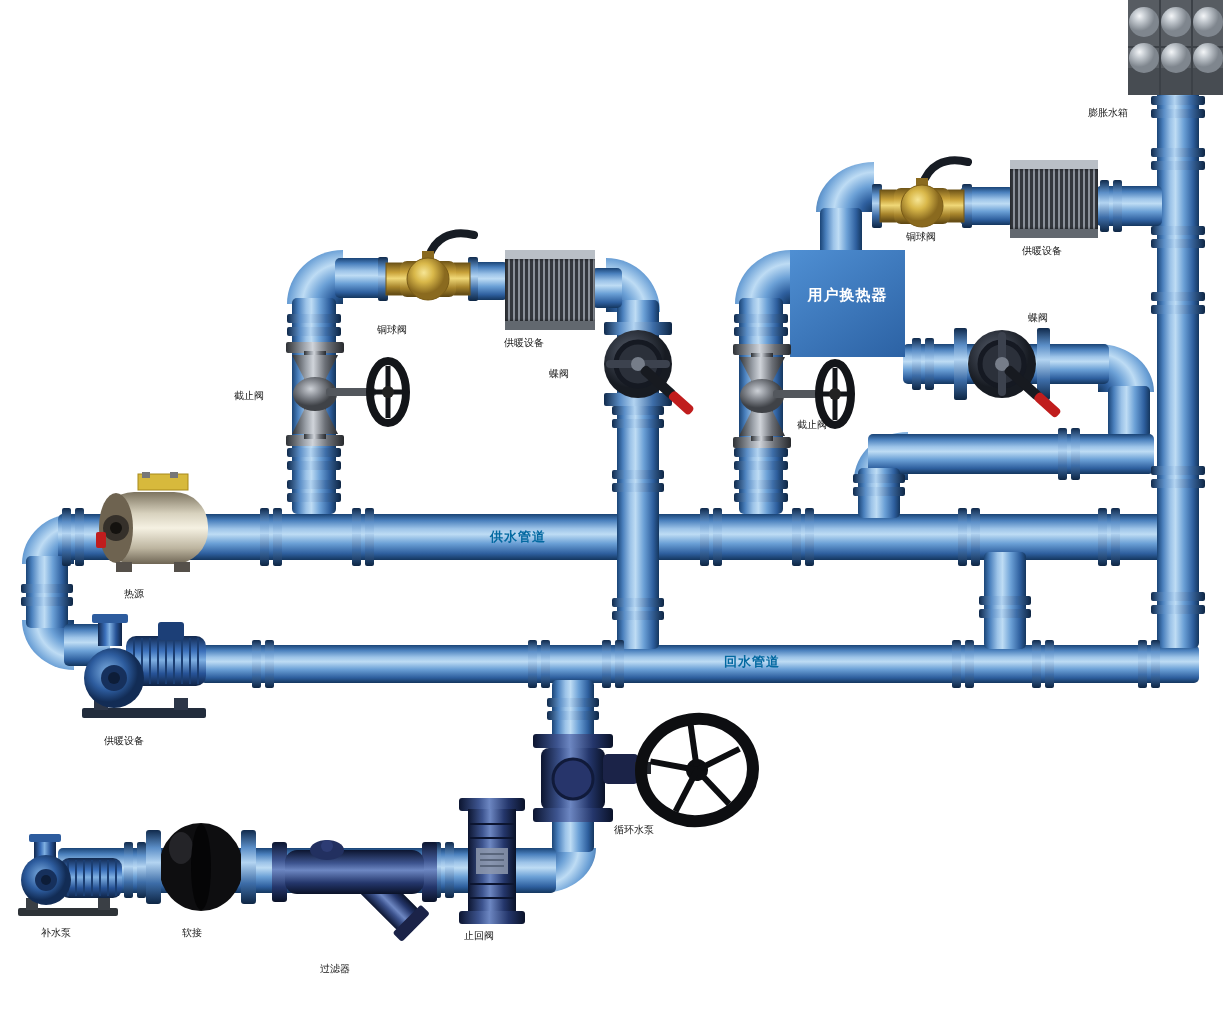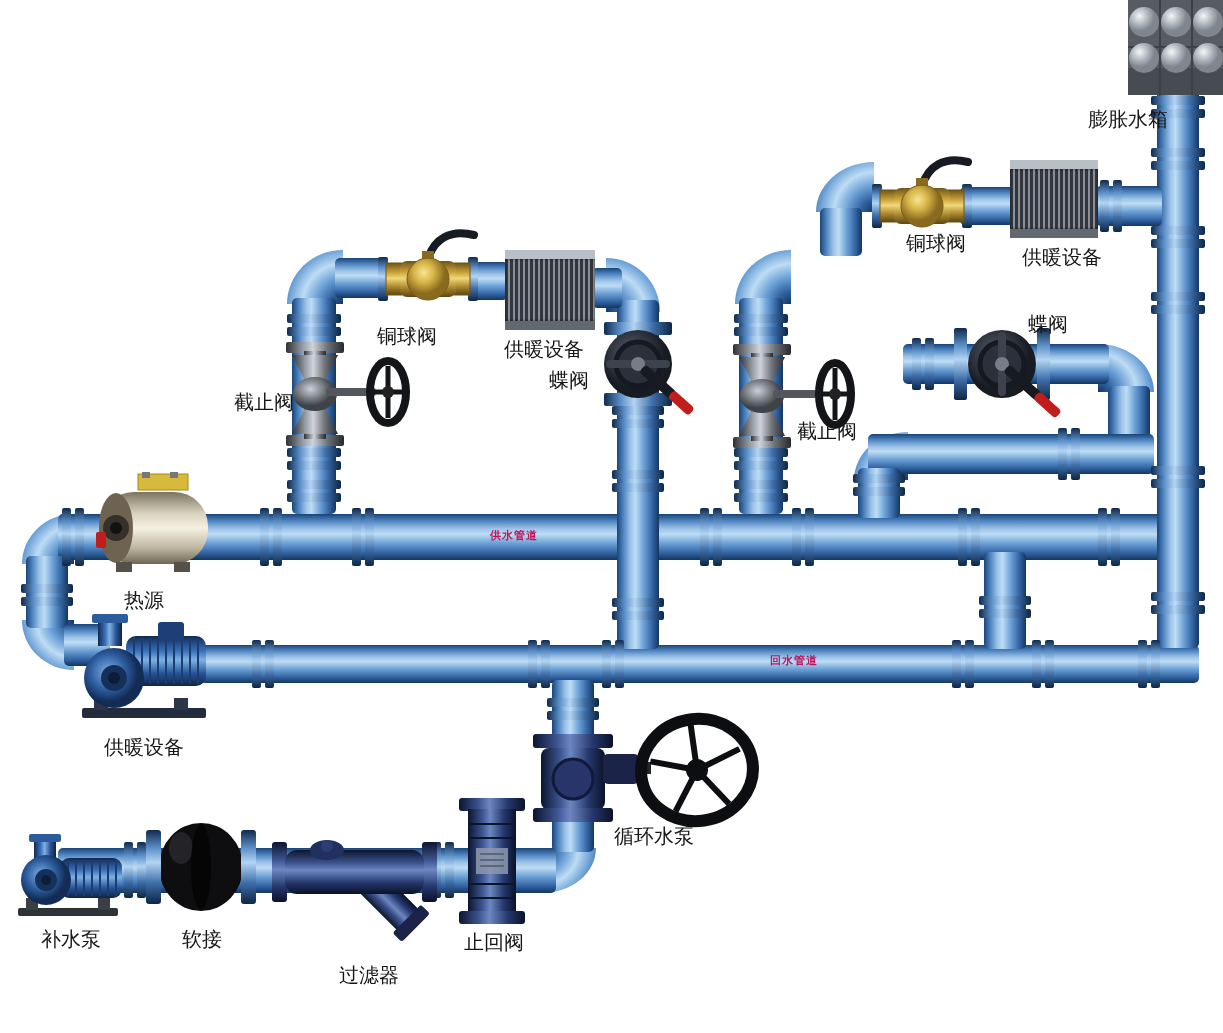--- a/index.html
+++ b/index.html
@@ -20,22 +20,22 @@
     background:radial-gradient(circle at 100% 0%,#14365e 0%,#2e5f9e 16%,#6ba0d6 34%,#bedcf4 52%,#6ba0d6 70%,#1a4476 96%);}
   .elbow.br{border-bottom-right-radius:100%;
     background:radial-gradient(circle at 0% 0%,#14365e 0%,#2e5f9e 16%,#6ba0d6 34%,#bedcf4 52%,#6ba0d6 70%,#1a4476 96%);}
   .fp-h{display:flex;gap:4px;z-index:3;}
   .fp-h .f{width:9px;height:100%;border-radius:2px;
     background:linear-gradient(to bottom,#102a4c,#5b8ec7 24%,#b3d4f1 44%,#3d6da8 72%,#0e2644);}
   .fp-v{display:flex;flex-direction:column;gap:4px;z-index:3;}
   .fp-v .f{height:9px;width:100%;border-radius:2px;
     background:linear-gradient(to right,#102a4c,#5b8ec7 24%,#b3d4f1 44%,#3d6da8 72%,#0e2644);}
   .comp{z-index:4;}
-  .lbl{z-index:6;font-size:20px;color:#161616;white-space:nowrap;}
-  .lbl.white{color:#be185d;font-weight:bold;font-size:11px;letter-spacing:1px;}
+  .lbl{z-index:6;font-size:10px;color:#161616;white-space:nowrap;}
+  .lbl.white{color:#0369a1;font-weight:bold;font-size:13px;letter-spacing:1px;}
   .radiator{z-index:4;border-top:9px solid #b9bfc6;border-bottom:9px solid #62686f;
     background:repeating-linear-gradient(to right,#33373d 0px,#33373d 3px,#8a9099 3px,#8a9099 5px);
     box-shadow:inset 0 0 3px rgba(0,0,0,.6);}
   .hxbox{z-index:4;background:linear-gradient(145deg,#4f8fd3,#2c62a4);text-align:center;}
   .hxbox .t{padding-top:36px;color:#fff;font-weight:bold;font-size:15px;letter-spacing:1px;}
 </style>
 </head>
 <body>
 
 <svg width="0" height="0" style="position:absolute" aria-hidden="true">
@@ -330,20 +330,23 @@
       <circle cx="48" cy="22" r="15" fill="url(#gSphere)"></circle>
       <circle cx="80" cy="22" r="15" fill="url(#gSphere)"></circle>
     <circle cx="16" cy="58" r="15" fill="url(#gSphere)"></circle>
       <circle cx="48" cy="58" r="15" fill="url(#gSphere)"></circle>
       <circle cx="80" cy="58" r="15" fill="url(#gSphere)"></circle>
   </svg>
 
   <div class="radiator" style="left:1010px;top:160px;width:88px;height:78px"></div>
   <div class="radiator" style="left:505px;top:250px;width:90px;height:80px"></div>
 
+  <div class="hxbox" style="left:790px;top:250px;width:115px;height:107px">
+    <div class="t">用户换热器</div>
+  </div>
 
   <svg class="comp" style="left:872px;top:142px" width="100" height="98" viewBox="0 0 100 98">
     <path d="M50 44 C56 24 72 14 96 20" stroke="#171c24" stroke-width="8" fill="none" stroke-linecap="round"></path>
     <rect x="0" y="42" width="10" height="44" rx="2" fill="url(#gPipe)"></rect>
     <rect x="90" y="42" width="10" height="44" rx="2" fill="url(#gPipe)"></rect>
     <rect x="8" y="48" width="16" height="32" fill="url(#gBrass)" stroke="#6e5418"></rect>
     <rect x="76" y="48" width="16" height="32" fill="url(#gBrass)" stroke="#6e5418"></rect>
     <rect x="22" y="46" width="56" height="36" rx="7" fill="url(#gBrass)"></rect>
     <rect x="44" y="36" width="12" height="12" fill="#8a6a1f"></rect>
     <circle cx="50" cy="64" r="21" fill="url(#gBrassR)" stroke="#7a5c16"></circle>
@@ -531,22 +534,22 @@
   <div class="lbl" style="left:1088px;top:106px">膨胀水箱</div>
   <div class="lbl" style="left:906px;top:230px">铜球阀</div>
   <div class="lbl" style="left:1022px;top:244px">供暖设备</div>
   <div class="lbl" style="left:1028px;top:311px">蝶阀</div>
   <div class="lbl" style="left:797px;top:418px">截止阀</div>
   <div class="lbl" style="left:377px;top:323px">铜球阀</div>
   <div class="lbl" style="left:504px;top:336px">供暖设备</div>
   <div class="lbl" style="left:549px;top:367px">蝶阀</div>
   <div class="lbl" style="left:234px;top:389px">截止阀</div>
   <div class="lbl white" style="left:490px;top:528px">供水管道</div>
-  <div class="lbl white" style="left:770px;top:653px">回水管道</div>
+  <div class="lbl white" style="left:724px;top:653px">回水管道</div>
   <div class="lbl" style="left:124px;top:587px">热源</div>
   <div class="lbl" style="left:104px;top:734px">供暖设备</div>
   <div class="lbl" style="left:614px;top:823px">循环水泵</div>
   <div class="lbl" style="left:41px;top:926px">补水泵</div>
   <div class="lbl" style="left:182px;top:926px">软接</div>
-  <div class="lbl" style="left:339px;top:962px">过滤器</div>
+  <div class="lbl" style="left:320px;top:962px">过滤器</div>
   <div class="lbl" style="left:464px;top:929px">止回阀</div>
 
 </div>
 
 </body></html>

